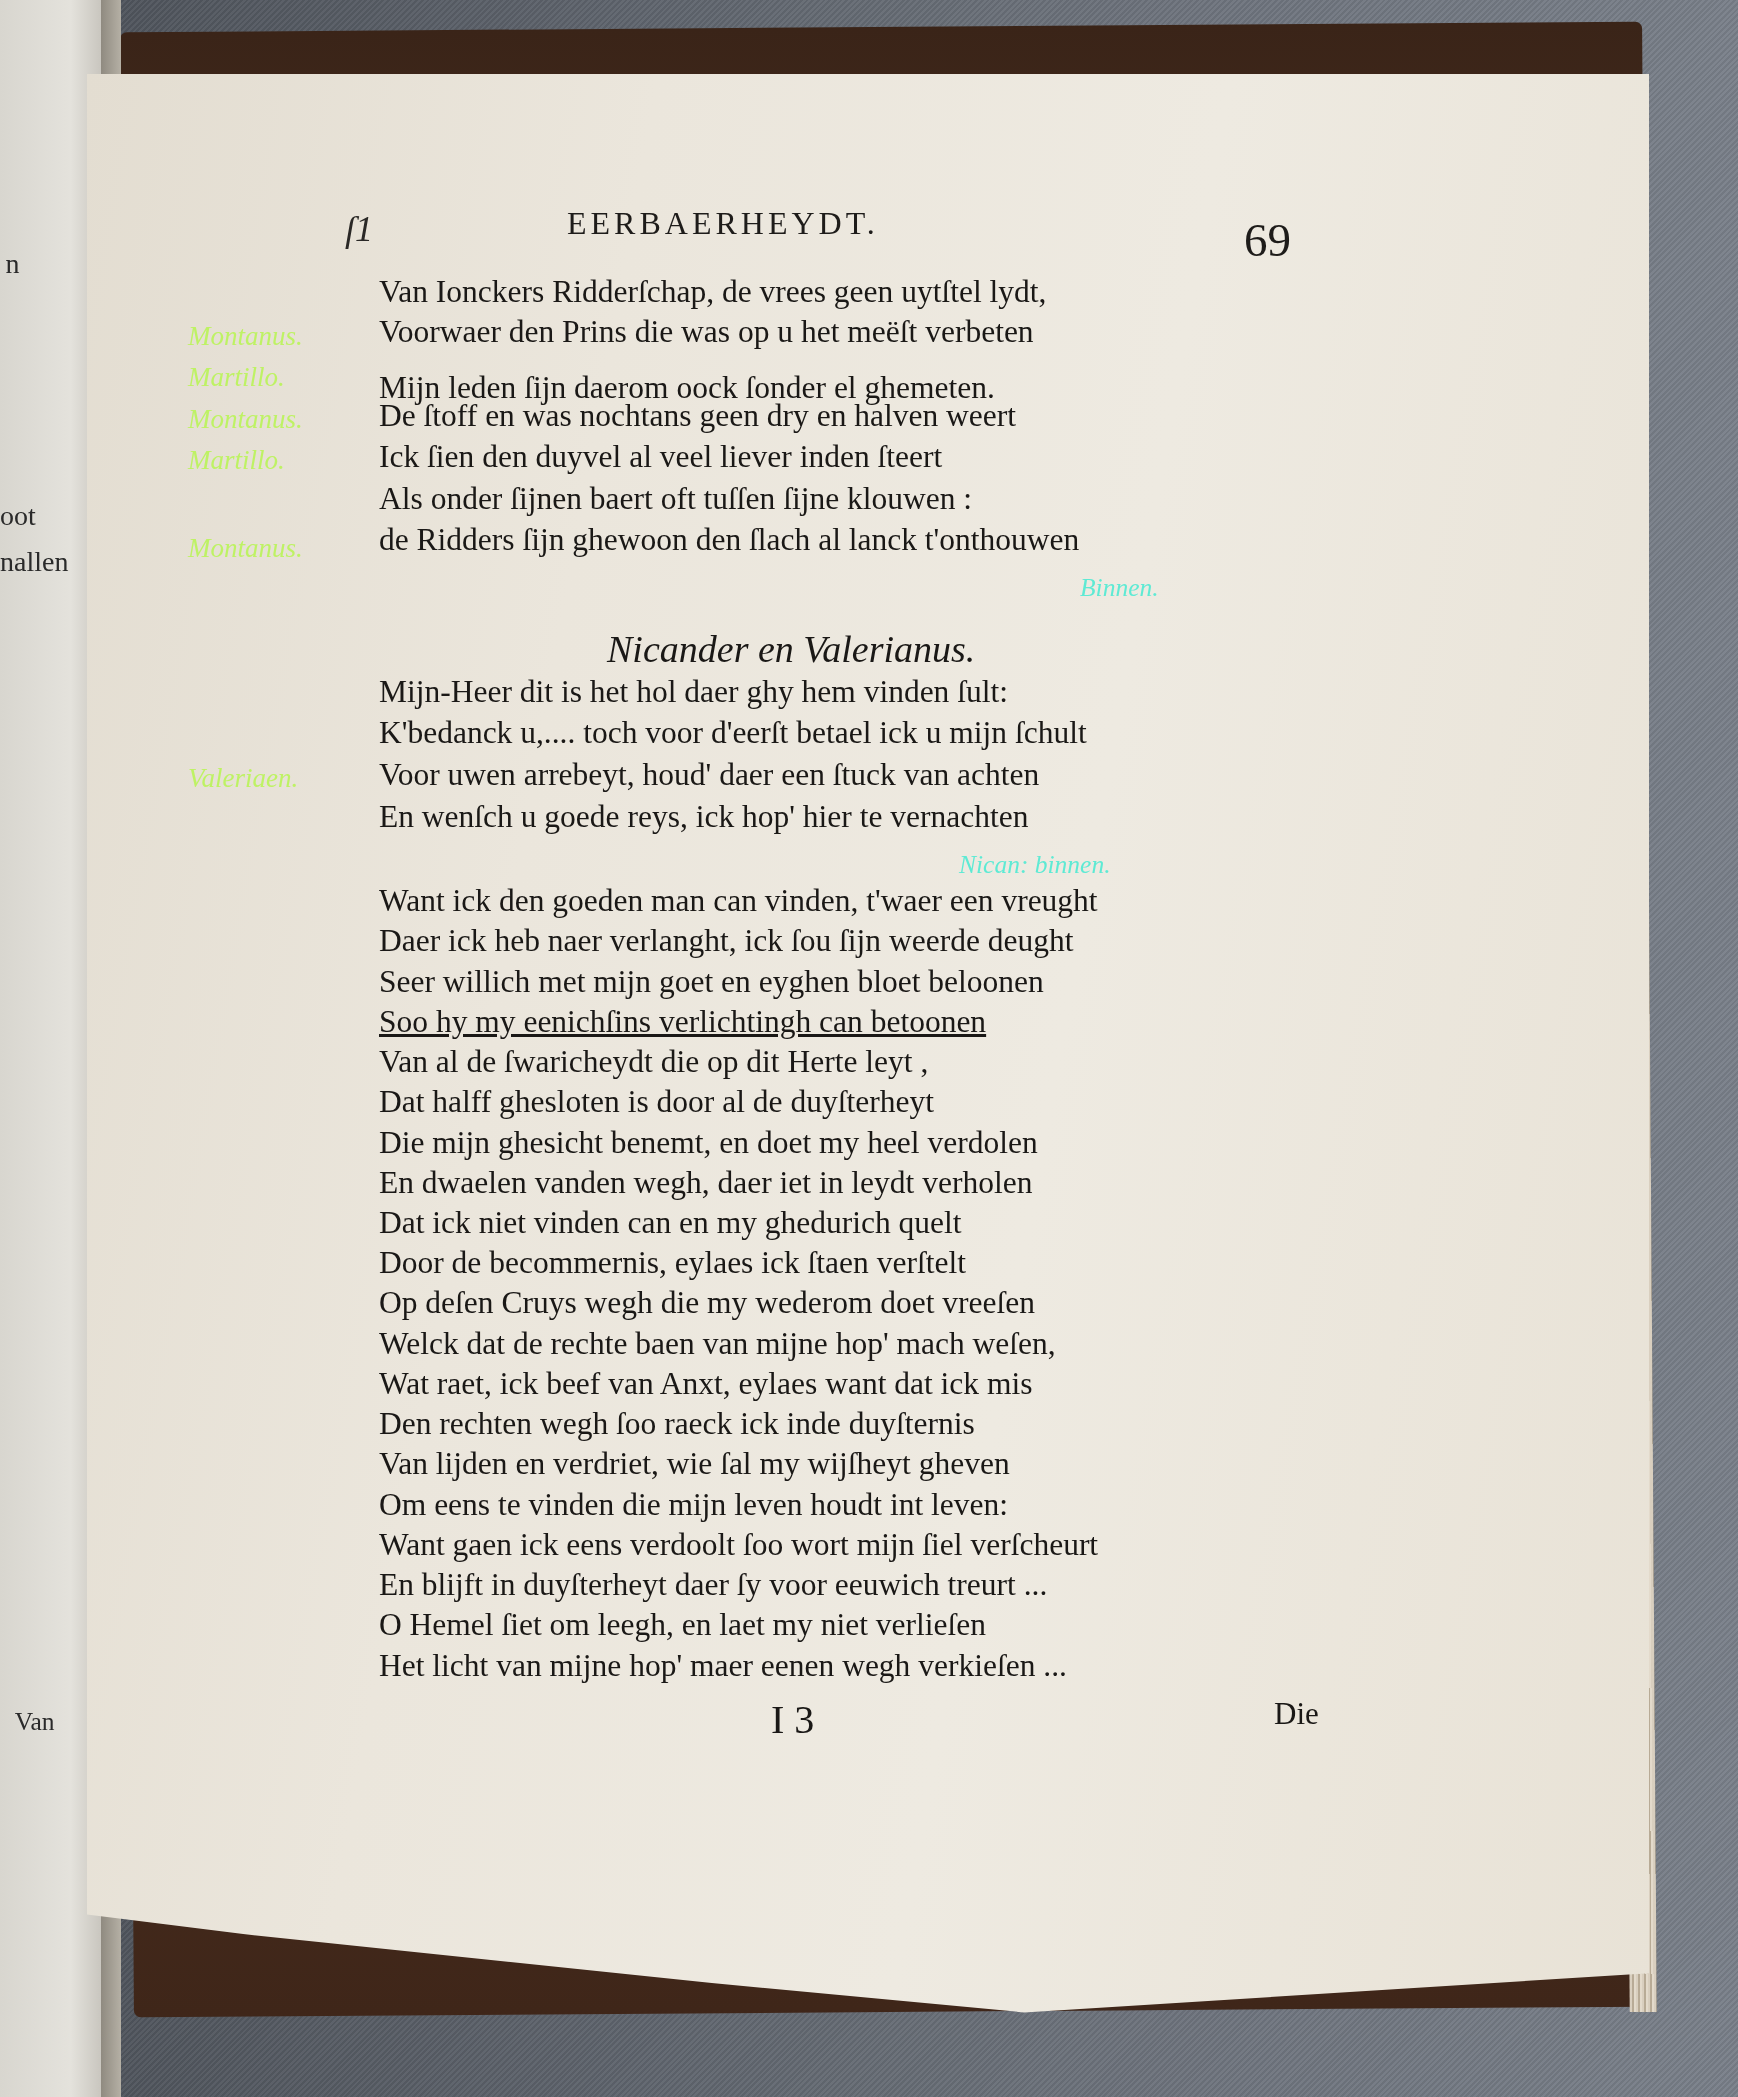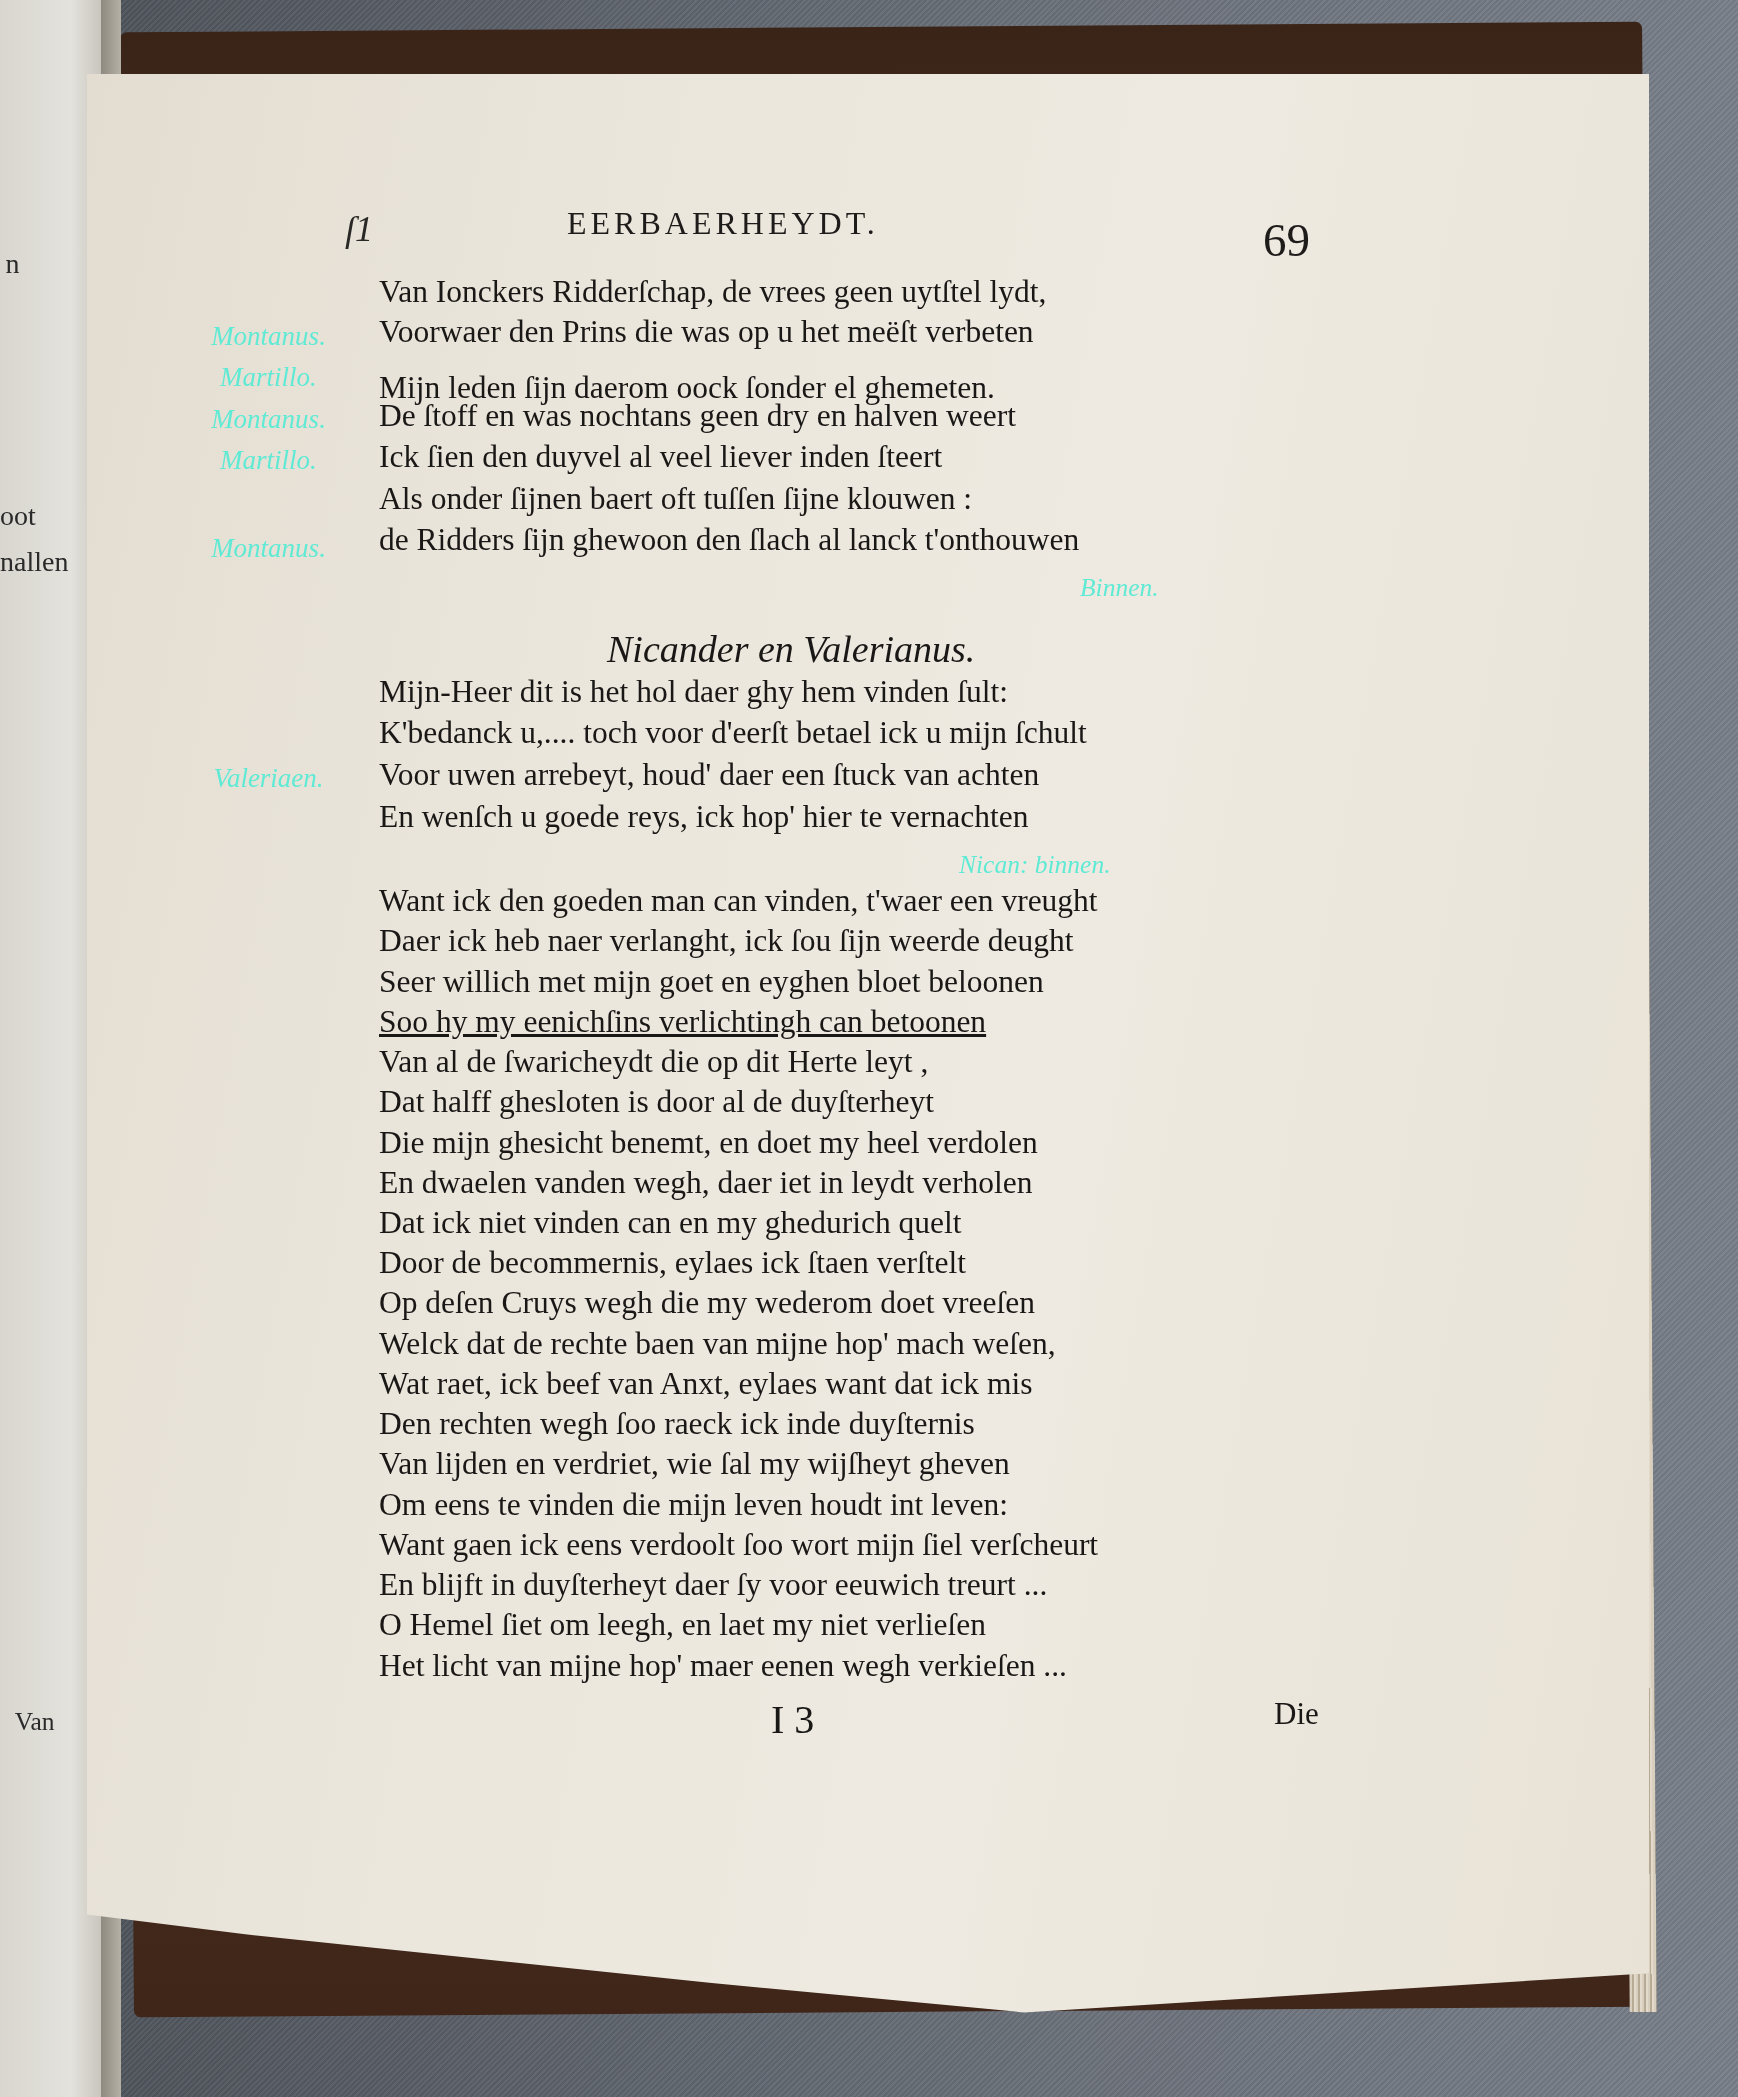--- a/index.html
+++ b/index.html
@@ -43,29 +43,29 @@
       clip-path: polygon(0 0, 100% 0, 100% 97%, 60% 99%, 40% 97.5%, 10% 95%, 0 94%);
     }
     .running-head {
       position: absolute; left: 567px; top: 205px;
       font-size: 32px; letter-spacing: 4px; color: #1e1c1a;
     }
     .signature-mark {
       position: absolute; left: 345px; top: 208px; font-size: 36px; color: #2a2826; font-style: italic;
     }
     .page-number {
-      position: absolute; left: 1244px; top: 213px; font-size: 47px; color: #1e1c1a; margin-left: 19px;
+      position: absolute; left: 1244px; top: 213px; font-size: 47px; color: #1e1c1a;
     }
     .verse {
       position: absolute; left: 379px; font-size: 31.5px; color: #1a1816;
       white-space: nowrap; line-height: 1;
     }
     .speaker {
-      position: absolute; font-size: 27px; font-style: italic; color: #5eead4;
-      white-space: nowrap; text-align: center; width: 161px;
+      position: absolute; font-size: 27px; font-style: italic; color: #bef264;
+      white-space: nowrap; text-align: left; width: 161px;
     }
     .stage-dir {
       position: absolute; font-size: 25.5px; font-style: italic; color: #5eead4; white-space: nowrap;
     }
     .scene-title {
       position: absolute; left: 607px; top: 627px; font-size: 38px; font-style: italic; color: #1a1816; white-space: nowrap;
     }
     .footer-sig {
       position: absolute; left: 771px; top: 1696px; font-size: 40px; color: #1a1816;
     }

